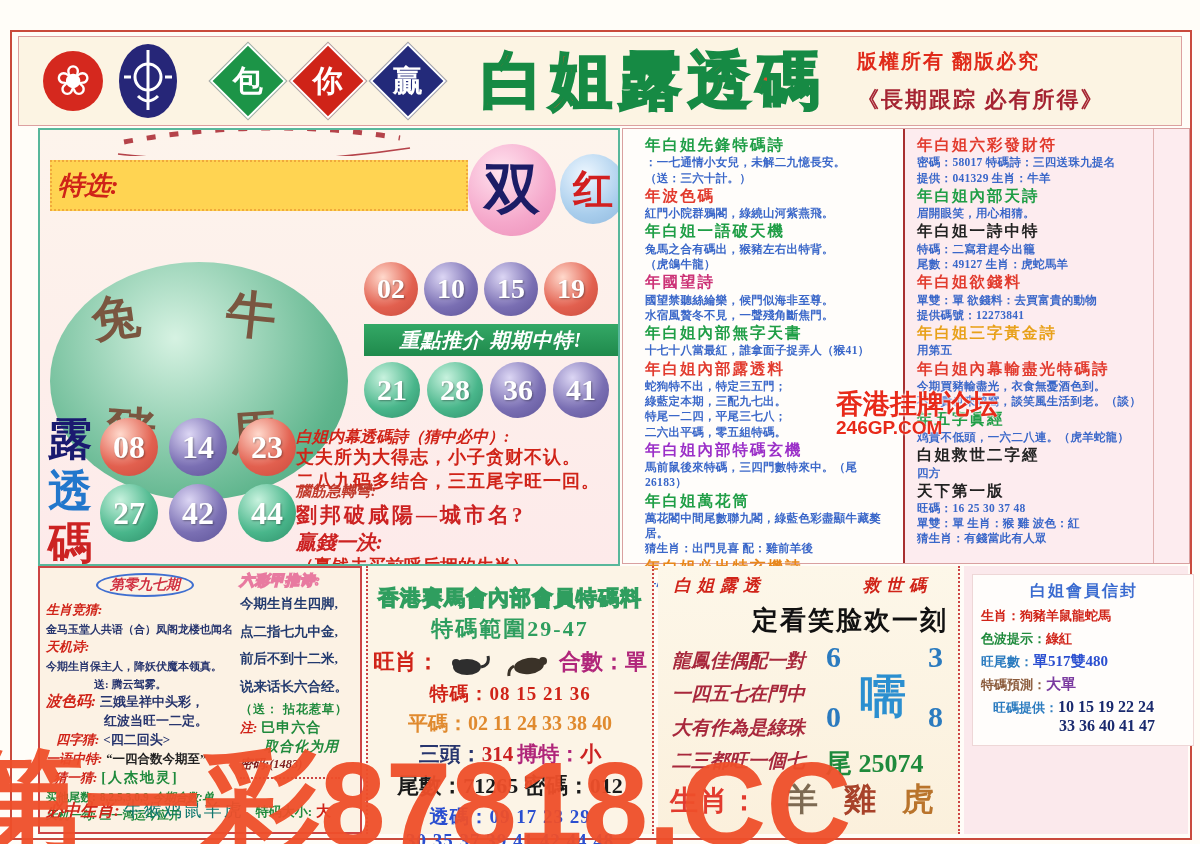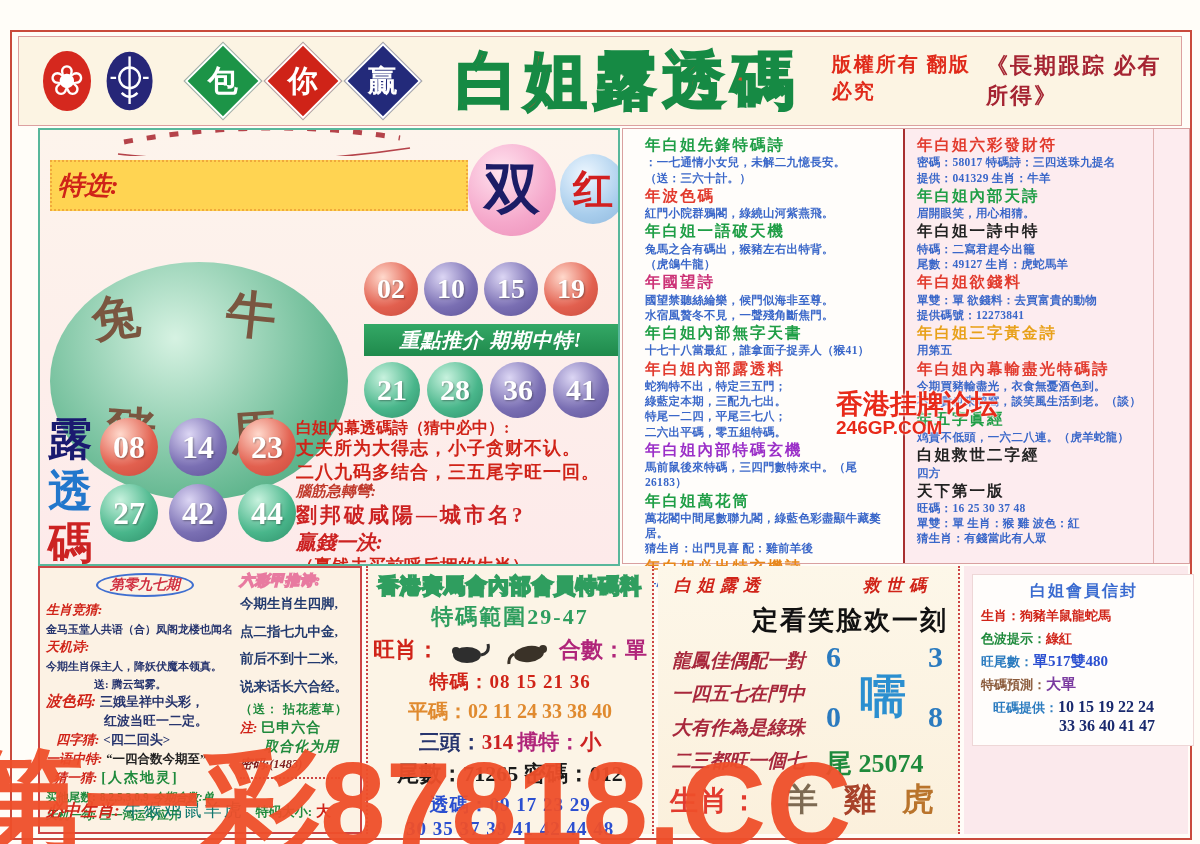--- a/index.html
+++ b/index.html
@@ -11,21 +11,21 @@
   #frame{position:absolute;left:10px;top:30px;width:1178px;height:806px;border:2px solid #c94a3c;}
   #header{position:absolute;left:18px;top:36px;width:1162px;height:88px;background:#fcf4e3;border:1px solid #dca0a0;display:flex;align-items:center;}
   .hk-circle{width:60px;height:60px;border-radius:50%;background:#d5281e;display:flex;align-items:center;justify-content:center;margin-left:24px;}
   .hk-circle span{color:#fff;font-size:42px;line-height:1;}
   .jc-logo{margin-left:14px;}
   .diamond-row{display:flex;gap:26px;margin-left:42px;}
   .diamond{width:50px;height:50px;transform:rotate(45deg);display:flex;align-items:center;justify-content:center;border:2px solid #fff;box-shadow:0 0 0 1px #aaa;}
   .diamond>span{transform:rotate(-45deg);color:#fff;font-weight:bold;font-size:30px;}
   .d-green{background:#1c9447;} .d-red{background:#cf2318;} .d-navy{background:#232a7a;}
   #main-title{margin-left:46px;font-size:62px;font-weight:900;letter-spacing:7px;color:#d94f2b;-webkit-text-stroke:2.5px #168a44;white-space:nowrap;}
-  #header-right{margin-left:31px;display:flex;flex-direction:row;gap:10px;}
+  #header-right{margin-left:31px;display:flex;flex-direction:column;gap:10px;}
   #copyright{color:#e02a1a;font-weight:bold;font-size:20px;letter-spacing:2px;}
   #slogan{color:#a52432;font-weight:bold;font-size:22px;letter-spacing:2px;}
 
   
   .ball{display:inline-flex;align-items:center;justify-content:center;border-radius:50%;color:#fff;font-weight:bold;text-shadow:1px 1px 2px rgba(0,0,0,.35);}
   .ball.green{background:radial-gradient(circle at 35% 28%,#c8f2de,#49b68b 58%,#2e8f69);}
   .ball.red{background:radial-gradient(circle at 35% 28%,#ffd9cc,#e2604f 58%,#c94a3c);}
   .ball.purple{background:radial-gradient(circle at 35% 28%,#dcd6f4,#7a6fb3 58%,#5d5397);}
   .balls{display:flex;}
   .balls-strip .ball{width:46px;height:46px;font-size:24px;margin-right:5px;}
@@ -38,21 +38,21 @@
   #strip{position:absolute;left:10px;top:30px;width:418px;height:51px;background:#ffd452;border:2px dotted #f0a93c;display:flex;align-items:center;padding:0 6px;box-sizing:border-box;}
   #texuan-label{color:#cf2318;font-weight:bold;font-style:italic;font-size:26px;margin-right:8px;white-space:nowrap;}
   .bigball{position:absolute;border-radius:50%;display:flex;align-items:center;justify-content:center;font-weight:900;}
   #ball-double{left:428px;top:14px;width:88px;height:92px;background:radial-gradient(circle at 38% 30%,#ffe3ef,#f5a8cb 60%,#ec8fb8);color:#1c1c66;font-size:56px;}
   #ball-red{left:520px;top:24px;width:66px;height:70px;background:radial-gradient(circle at 38% 30%,#eef7ff,#a8cdec 62%,#8fb8dd);color:#d21f1f;font-size:40px;}
   #sixiao-title{left:56px;top:96px;color:#d02318;font-weight:900;font-size:35px;letter-spacing:4px;}
   #green-ellipse{left:10px;top:132px;width:298px;height:238px;border-radius:50%;background:radial-gradient(circle at 42% 32%,#d6f2e2,#5fb58d 72%,#48a379);}
   .animal-char{position:absolute;color:#7a5640;font-weight:bold;}
   #ribbon{left:324px;top:194px;width:254px;height:32px;background:linear-gradient(#34a866,#1f8a4c);color:#fff;font-weight:bold;font-style:italic;font-size:20px;display:flex;align-items:center;justify-content:center;letter-spacing:1px;}
   #lp-poem{left:256px;top:288px;width:318px;}
-  #lp-poem-title{color:#d02318;font-weight:bold;font-size:16px;line-height:1.2;}
+  #lp-poem-title{color:#d02318;font-weight:bold;font-style:italic;font-size:16px;line-height:1.2;margin-top:9px;}
   .lp-poem-line{color:#d02318;font-weight:bold;font-size:18px;line-height:1.3;letter-spacing:1px;}
   #lp-brain{left:256px;top:352px;width:320px;}
   #brain-label{color:#c0392b;font-weight:bold;font-style:italic;font-size:15px;line-height:1.3;}
   #brain-q{color:#c22;font-weight:900;font-size:21px;letter-spacing:3px;line-height:1.3;}
   #win-label{color:#c22;font-weight:900;font-style:italic;font-size:20px;line-height:1.3;}
   #win-note{color:#d02318;font-weight:bold;font-size:18px;line-height:1.3;}
   .vchar{position:absolute;left:8px;font-weight:900;font-size:44px;line-height:1;}
   #script-arc{left:70px;top:0;}
 
   
@@ -92,21 +92,21 @@
   #bl-footer .sz{color:#1f8a3c;font-weight:bold;font-size:13px;margin-left:8px;}
   #bl-footer .szv{color:#d02318;font-weight:900;font-size:15px;}
   #bl-header6{color:#fff;-webkit-text-stroke:1.6px #e87aa0;font-weight:900;font-size:14px;letter-spacing:1px;font-style:italic;}
   .bl-poem{color:#223a6e;font-weight:bold;font-size:13.5px;line-height:2.05;white-space:nowrap;}
   #bl-gift{color:#1f8a3c;font-weight:bold;font-size:12px;letter-spacing:1px;}
   #bl-note .n{color:#d02318;font-weight:900;font-style:italic;font-size:13px;}
   #bl-note .g{color:#1f8a3c;font-weight:900;font-size:14px;letter-spacing:1px;}
   #bl-secret{color:#7f1d1d;font-weight:bold;font-style:italic;font-size:12.5px;}
   .dots{border-top:2px dotted #cc4444;width:100px;margin-top:4px;}
 
-  #bc-title{color:#eafaf0;-webkit-text-stroke:2px #2f9e5f;font-weight:700;font-size:21px;letter-spacing:1px;margin-top:6px;}
+  #bc-title{color:#eafaf0;-webkit-text-stroke:2px #2f9e5f;font-weight:400;font-size:21px;letter-spacing:1px;margin-top:18px;}
   #bc-range{color:#2f9e5f;font-weight:900;font-size:22px;letter-spacing:2px;margin-top:2px;}
   .bc-row{margin-top:3px;white-space:nowrap;}
   #bc-wangxiao .lab{color:#d02318;font-weight:900;font-size:22px;}
   #bc-wangxiao .he{color:#b0257a;font-weight:900;font-size:22px;}
   #bc-tema{color:#d02318;font-weight:900;font-size:19px;letter-spacing:1px;}
   #bc-pingma{color:#e08a2f;font-weight:900;font-size:20px;}
   #bc-santou .lab{color:#27356e;font-weight:900;font-size:21px;}
   #bc-santou .val{color:#c22;font-weight:900;font-size:21px;}
   #bc-wei{color:#1a1a1a;font-weight:900;font-size:22px;}
   .bc-touma{color:#2b4fd0;font-weight:bold;font-size:19px;letter-spacing:1px;}

